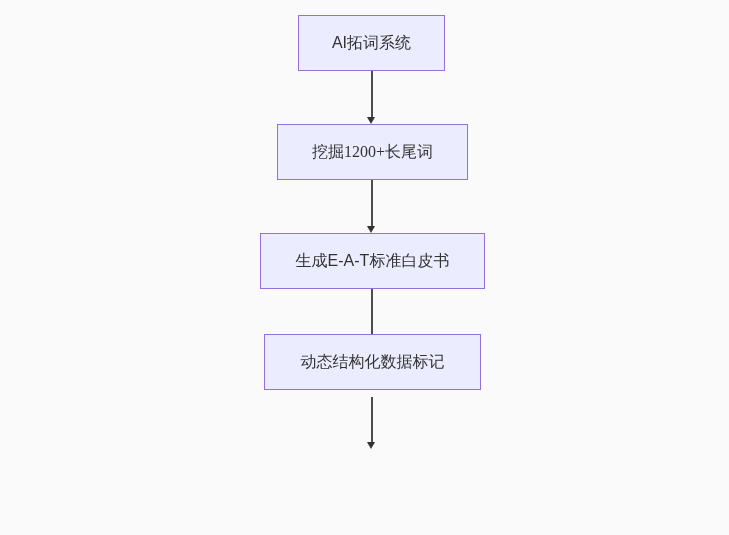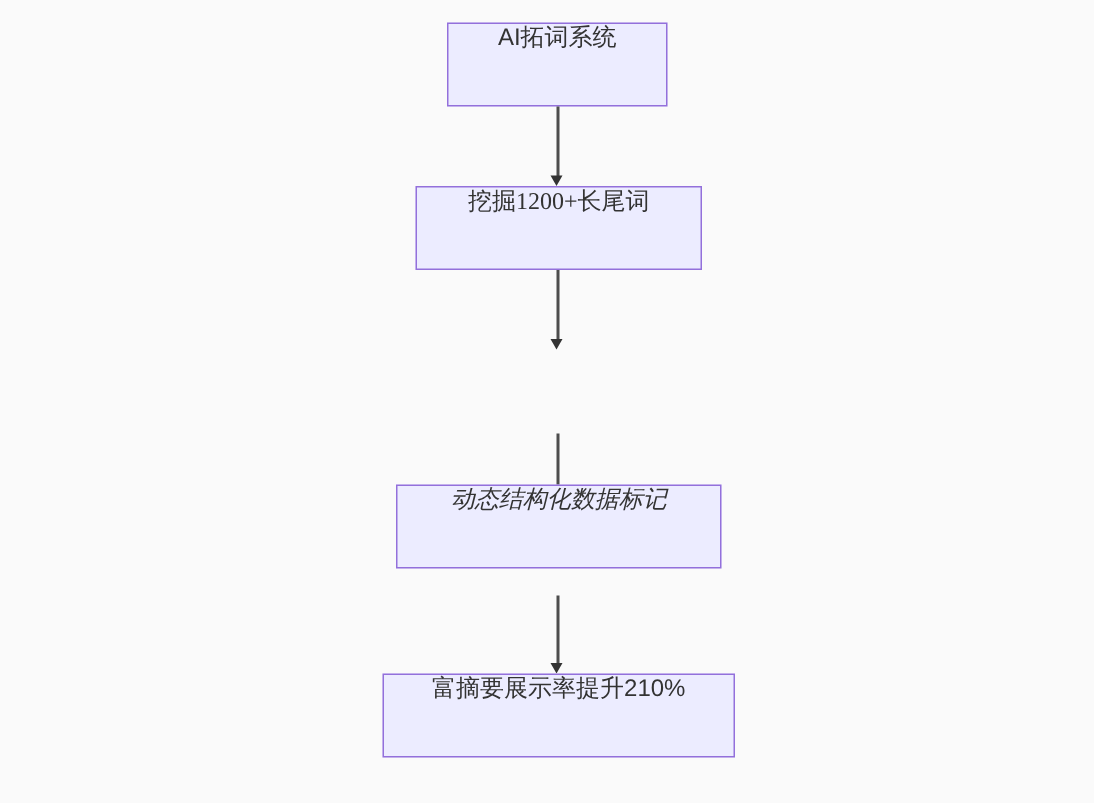--- a/index.html
+++ b/index.html
@@ -17,21 +17,21 @@
     width: 729px;
     height: 535px;
     background: #fafafa;
   }
   .node {
     position: absolute;
     height: 54px;
     background: #ECECFF;
     border: 1px solid #9370DB;
     display: flex;
-    align-items: flex-start;
+    align-items: center;
     justify-content: center;
     box-sizing: content-box;
   }
   .node-label {
     color: #333333;
     font-size: 16px;
     line-height: 1.2;
     white-space: nowrap;
     text-align: center;
   }
@@ -72,26 +72,26 @@
   </div>
 
   <div class="edge" style="left:367px; top:71px; height:53px;"></div>
 
   <div class="node" style="left:277px; top:124px; width:189px;font-family:Liberation Serif, serif;">
     <span class="node-label">挖掘1200+长尾词</span>
   </div>
 
   <div class="edge" style="left:367px; top:180px; height:53px;"></div>
 
+  <div class="node" style="left:260px; top:233px; width:223px;">
+    <span class="node-label">生成E-A-T标准白皮书</span>
+  </div>
 
   <div class="edge" style="left:367px; top:289px; height:52px;"></div>
 
-  <div class="node" style="left:264px; top:323px; width:215px;font-style:italic;">
+  <div class="node" style="left:264px; top:334px; width:215px;">
     <span class="node-label">动态结构化数据标记</span>
   </div>
 
   <div class="edge" style="left:367px; top:397px; height:52px;"></div>
 
-  <div class="node" style="left:255px; top:449px; width:233px;">
-    <span class="node-label">富摘要展示率提升210%</span>
-  </div>
 
 </div>
 
 </body></html>

